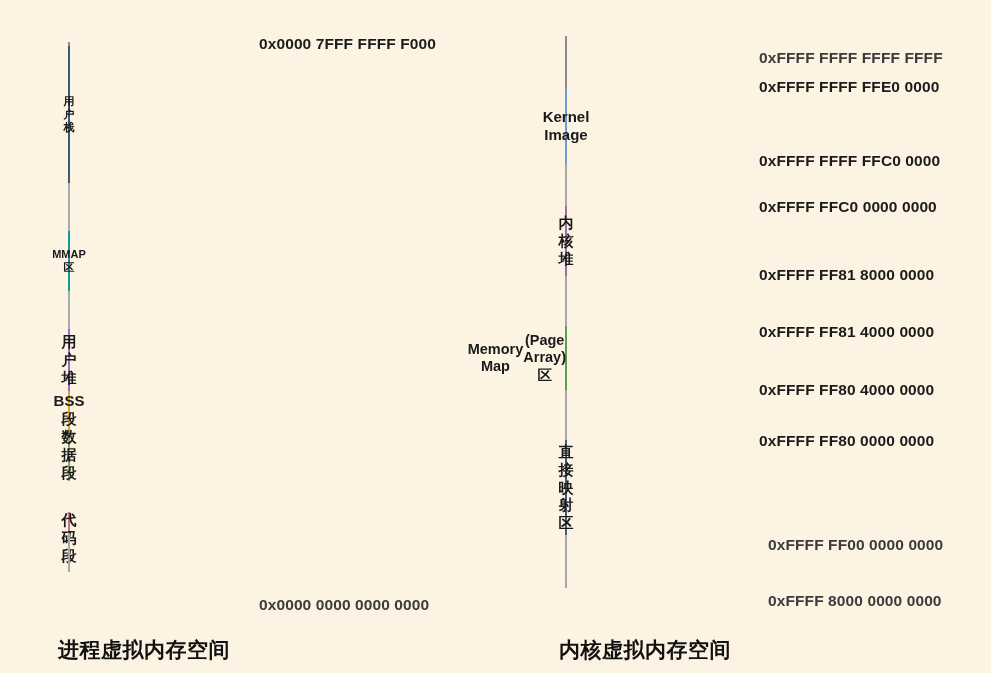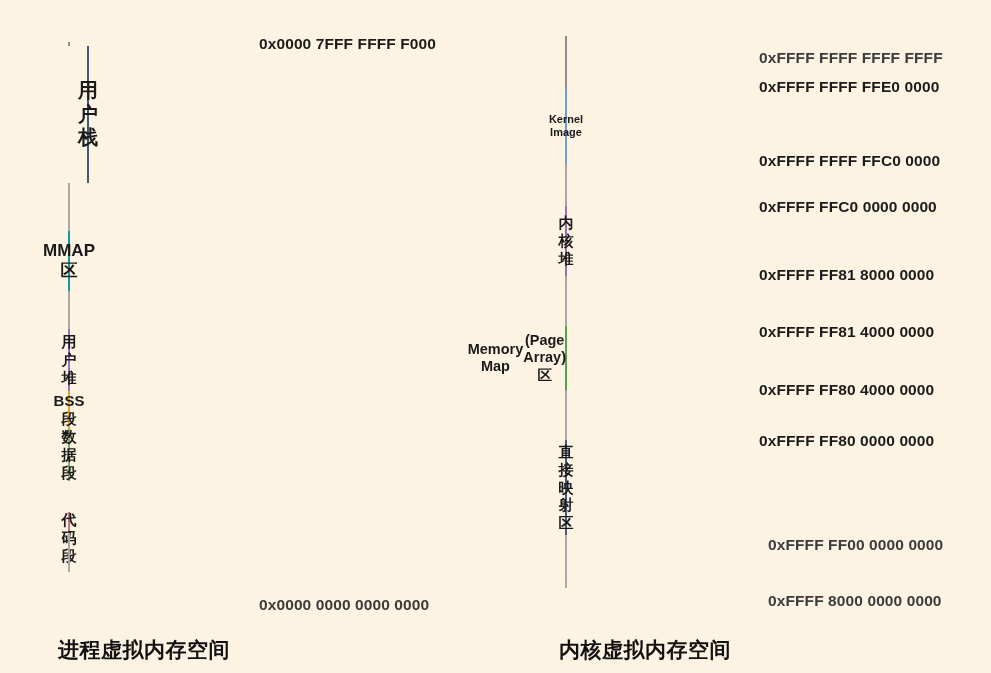--- a/index.html
+++ b/index.html
@@ -49,25 +49,25 @@
   }
 </style>
 </head>
 <body>
 
 <div class="stage">
 
   <div class="col" style="left:68px;top:42px;width:170px;height:550px;">
     <div class="blocks" id="left-blocks">
         <div class="blk" style="left: 0px; top: 0px; width: 100%; height: 4px; background: rgb(242, 242, 242); border: 1px solid rgb(140, 140, 140);"></div>
-        <div class="blk" style="left: 0px; top: 4px; width: 100%; height: 137px; background: rgb(184, 198, 212); border: 1px solid rgb(61, 90, 115); font-size: 20px; margin-left: 19px;">
+        <div class="blk" style="left: 0px; top: 4px; width: 100%; height: 137px; background: rgb(184, 198, 212); border: 1px solid rgb(61, 90, 115); font-size: 11px;">
           <span>用户栈</span>
         </div>
         <div class="blk" style="left: 0px; top: 141px; width: 100%; height: 48px; background: rgb(242, 242, 242); border: 1px solid rgb(168, 168, 168);"></div>
-        <div class="blk" style="left: 0px; top: 189px; width: 100%; height: 60px; background: #eab308; border: 1px solid rgb(18, 154, 154); font-size: 17px;">
+        <div class="blk" style="left: 0px; top: 189px; width: 100%; height: 60px; background: #eab308; border: 1px solid rgb(18, 154, 154); font-size: 11px;">
           <span>MMAP区</span>
         </div>
         <div class="blk" style="left: 0px; top: 249px; width: 100%; height: 38px; background: rgb(242, 242, 242); border: 1px solid rgb(168, 168, 168);"></div>
         <div class="blk" style="left: 0px; top: 287px; width: 100%; height: 62px; background: #0f766e; border: 1px solid rgb(155, 111, 196); font-size: 15px;">
           <span>用户堆</span>
         </div>
         <div class="blk" style="left: 0px; top: 349px; width: 100%; height: 38px; background: rgb(253, 226, 191); border: 1px solid rgb(224, 165, 32); font-size: 15px;">
           <span>BSS段</span>
         </div>
         <div class="blk" style="left: 0px; top: 387px; width: 100%; height: 52px; background: rgb(212, 233, 208); border: 1px solid rgb(127, 176, 113); font-size: 15px;">
@@ -82,21 +82,21 @@
 
   <div class="addr" style="left:259px;top:35px;">0x0000 7FFF FFFF F000</div>
 
   <div class="addr dim" style="left:259px;top:581px;">0x0000 0000 0000 0000</div>
 
   <div class="caption" style="left:58px;top:636px;">进程虚拟内存空间</div>
 
   <div class="col" style="left:565px;top:36px;width:163px;height:552px;">
     <div class="blocks" id="right-blocks">
         <div class="blk" style="left: 0px; top: 0px; width: 100%; height: 52px; background: rgb(242, 242, 242); border: 1px solid rgb(140, 140, 140);"></div>
-        <div class="blk" style="left: 0px; top: 52px; width: 100%; height: 76px; background: #0ea5e9; border: 1px solid rgb(109, 159, 208); font-size: 11px;">
+        <div class="blk" style="left: 0px; top: 52px; width: 100%; height: 76px; background: #0ea5e9; border: 1px solid rgb(109, 159, 208); font-size: 15px;">
           <span>Kernel Image</span>
         </div>
         <div class="blk" style="left: 0px; top: 128px; width: 100%; height: 42px; background: rgb(242, 242, 242); border: 1px solid rgb(168, 168, 168);"></div>
         <div class="blk" style="left: 0px; top: 170px; width: 100%; height: 70px; background: #f97316; border: 1px solid rgb(155, 111, 174); font-size: 15px;">
           <span>内核堆</span>
         </div>
         <div class="blk" style="left: 0px; top: 240px; width: 100%; height: 50px; background: rgb(242, 242, 242); border: 1px solid rgb(168, 168, 168);"></div>
         <div class="blk" style="left: 0px; top: 290px; width: 100%; height: 64px; background: linear-gradient(rgb(212, 236, 196) 0%, rgb(191, 227, 171) 35%, rgb(149, 207, 128) 100%); border: 1px solid rgb(90, 158, 78); font-size: 14.5px; justify-content: flex-end;">
           <span>Memory Map</span>
           <span>(Page Array)区</span>

